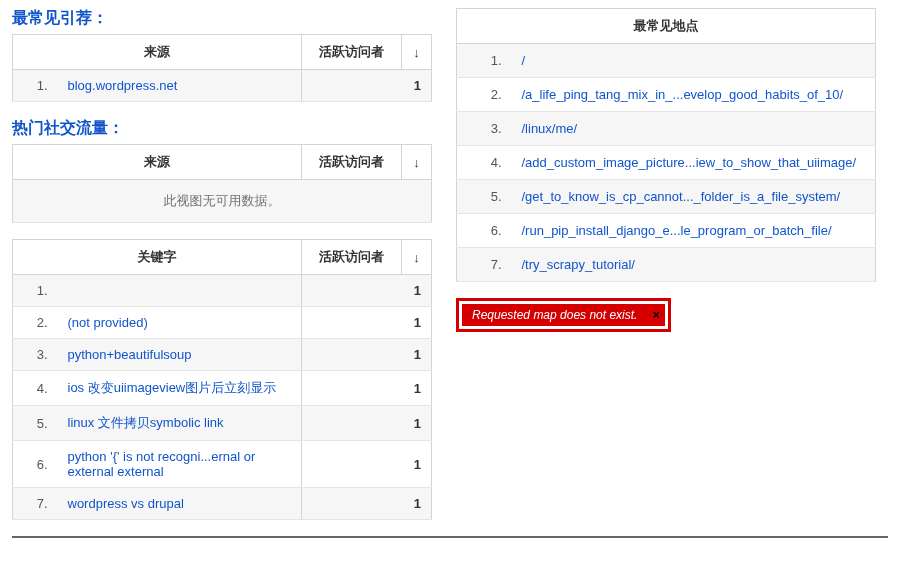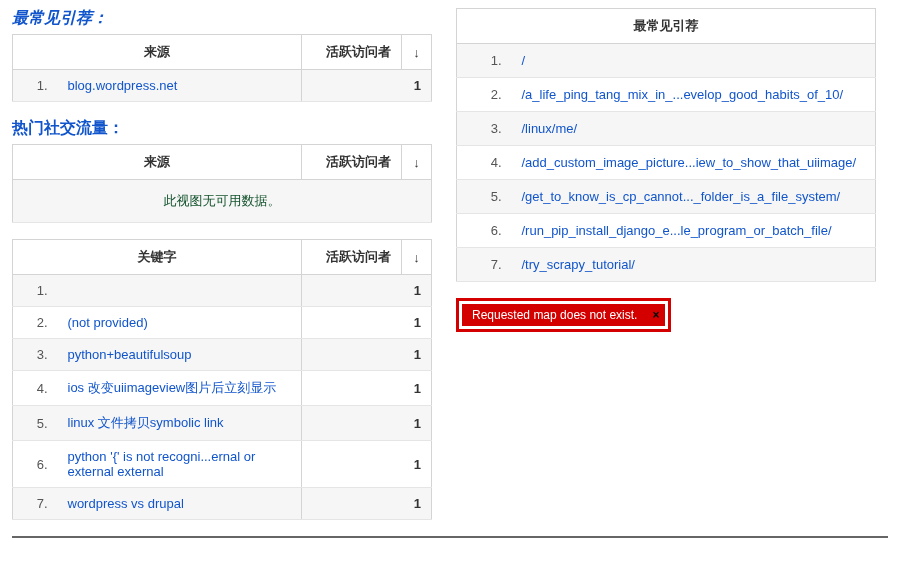--- a/index.html
+++ b/index.html
@@ -19,36 +19,36 @@
     }
     .left-col { width: 420px; }
     .right-col { width: 420px; }
     .section-title {
       color: #1155cc;
       font-size: 16px;
       font-weight: bold;
       margin-bottom: 5px;
       margin-top: 6px;
     }
-    .section-title:first-child { margin-top: 0; font-style: italic; }
+    .section-title:first-child { margin-top: 0; }
     table {
       width: 100%;
       border-collapse: collapse;
       border: 1px solid #d4d4d4;
       margin-bottom: 16px;
     }
     thead th {
       background: #fff;
       border: 1px solid #d4d4d4;
       padding: 8px 10px;
       font-weight: bold;
       color: #333;
       text-align: center;
     }
-    thead th.col-visitors { width: 100px; text-align: right; }
+    thead th.col-visitors { width: 100px; }
     thead th.col-arrow { width: 30px; font-family: Arial; }
     tbody td {
       border: 1px solid #e5e5e5;
       border-left: none;
       border-right: none;
       padding: 8px 10px;
       color: #333;
     }
     tbody tr:nth-child(odd) td { background: #f6f6f6; }
     tbody tr:nth-child(even) td { background: #fff; }
@@ -65,33 +65,34 @@
     .num-cell {
       text-align: right;
       font-weight: bold;
       width: 85px;
       border-left: 1px solid #d4d4d4 !important;
     }
     .num-cell-wide { width: 115px; }
     .empty-msg {
       text-align: center;
       padding: 12px;
-      color: #14532d;
+      color: #737373;
     }
     .error-box {
       border: 3px solid #d40000;
       padding: 3px;
       display: inline-block;
     }
     .error-inner {
       background: #d40000;
       color: #fff;
       padding: 4px 28px 4px 10px;
       font-size: 12px;
       position: relative;
+      font-style: italic;
     }
     .error-close {
       position: absolute;
       right: 6px;
       top: 50%;
       transform: translateY(-50%);
       color: #000;
       font-weight: bold;
       font-size: 12px;
       cursor: pointer;
@@ -185,21 +186,21 @@
           </tr>
         </tbody>
     </table>
 
   </div>
 
   <div class="right-col">
     <table>
       <thead>
         <tr>
-          <th colspan="2">最常见引荐</th>
+          <th colspan="2">最常见地点</th>
         </tr>
       </thead>
       <tbody id="pg-body">
           <tr>
             <td class="idx-cell">1.</td>
             <td class="link-cell"><a href="#">/</a></td>
           </tr>
           <tr>
             <td class="idx-cell">2.</td>
             <td class="link-cell"><a href="#">/a_life_ping_tang_mix_in_...evelop_good_habits_of_10/</a></td>

